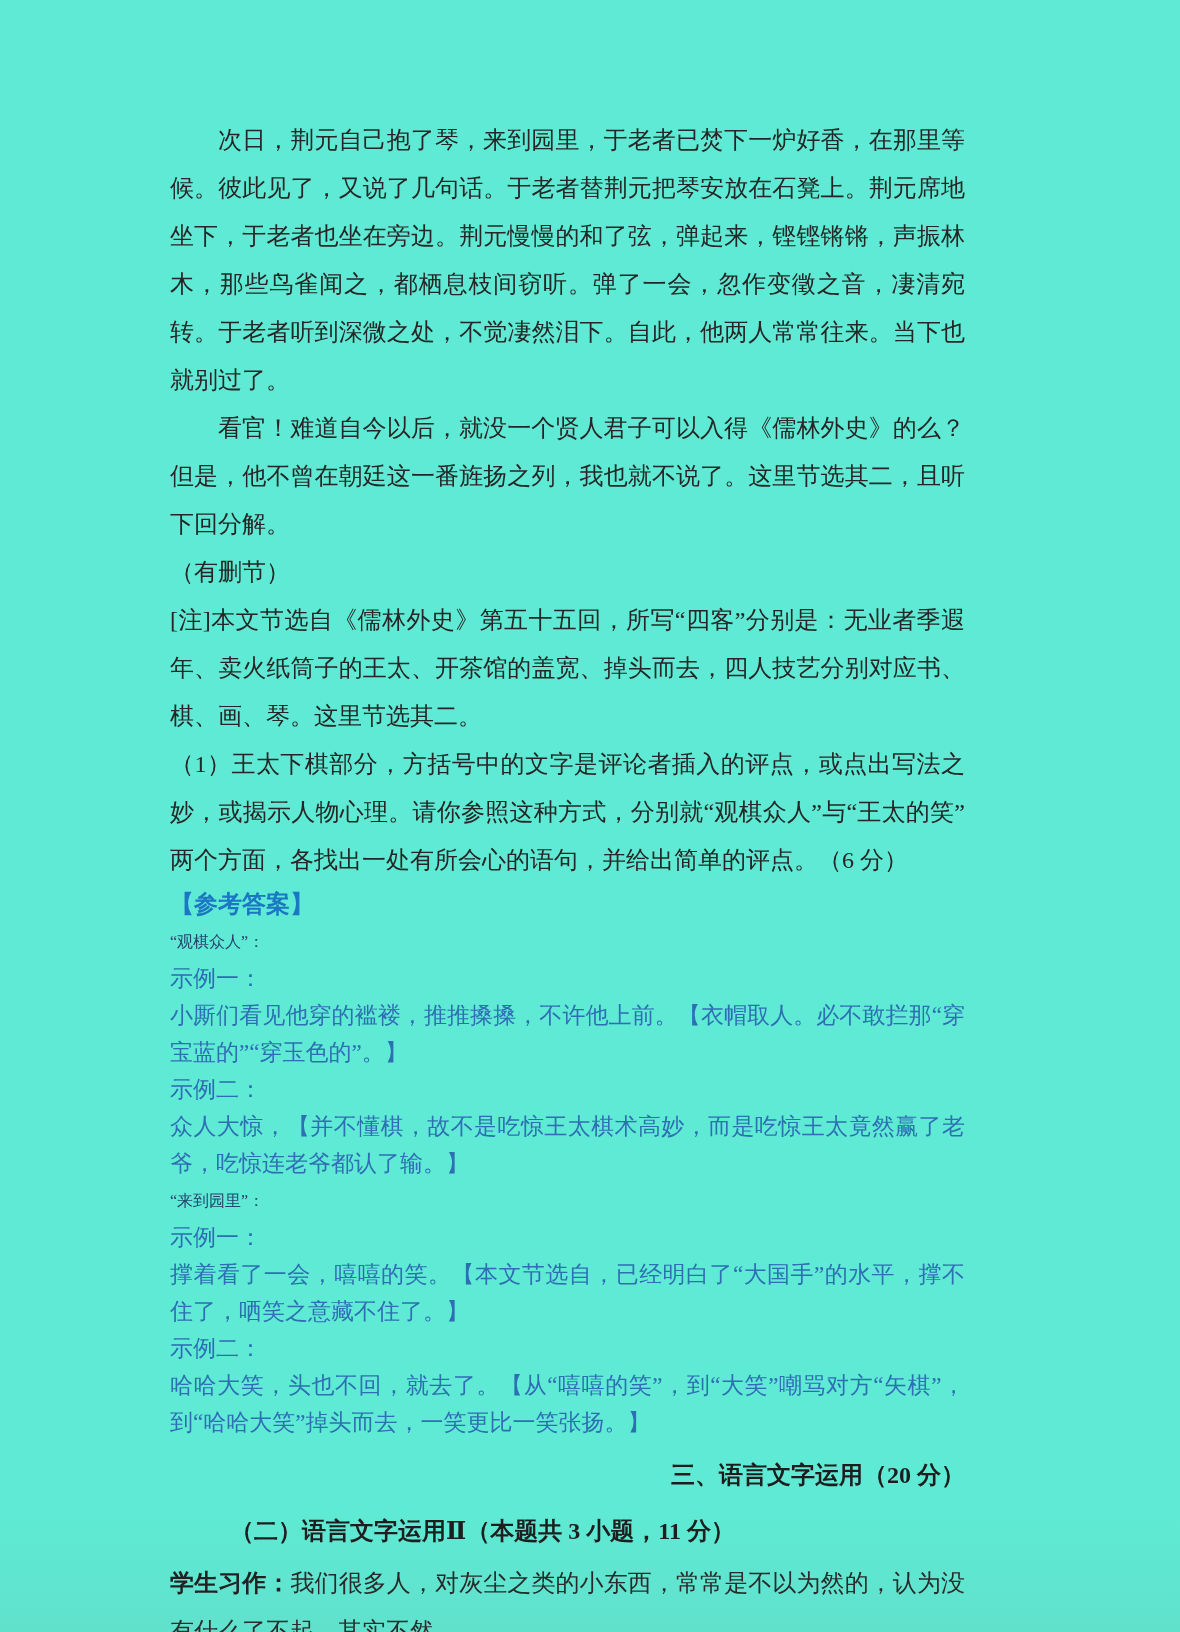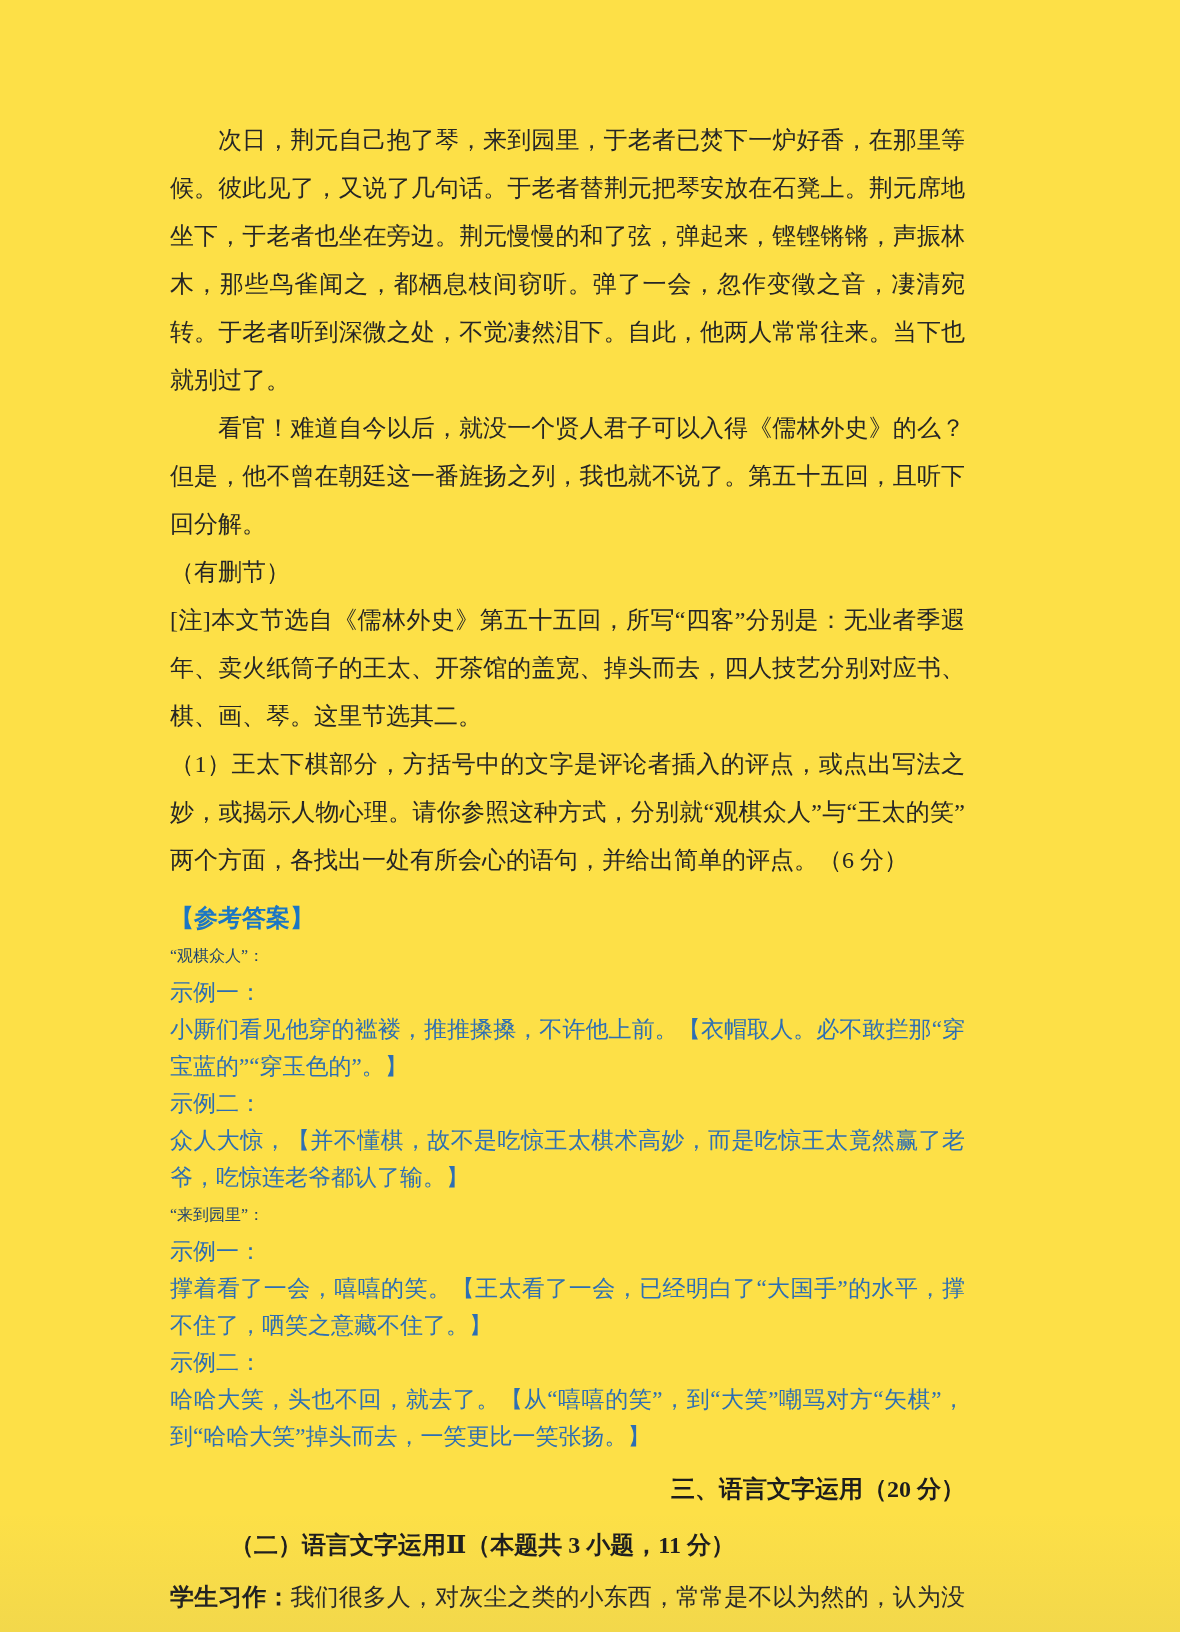--- a/index.html
+++ b/index.html
@@ -5,21 +5,21 @@
   html, body {
     margin: 0;
     padding: 0;
     background: #ffffff;
   }
   .page {
     position: relative;
     width: 1180px;
     height: 1632px;
     margin: 0 auto;
-    background: #fde047;
+    background: #5eead4;
     overflow: hidden;
     font-family: "Liberation Serif", "DejaVu Serif", serif;
     color: #262626;
   }
   
   .page::after {
     content: "";
     position: absolute;
     left: 0; right: 0; bottom: 0;
     height: 120px;
@@ -37,21 +37,21 @@
     font-size: 24px;
     line-height: 48px;
     text-align: justify;
     color: #262626;
   }
   .indent { text-indent: 2em; }
   .answer-block {
     font-size: 23px;
     line-height: 37px;
     text-align: justify;
-    margin-top: 16px;
+    margin-top: 2px;
   }
   .ans-heading {
     color: #1b76c4;
     font-weight: 700;
     font-size: 24px;
   }
   .ans-group-title {
     color: #24466e;
     font-size: 16px;
   }
@@ -85,38 +85,38 @@
   }
 </style>
 </head>
 <body>
 
 <div class="page">
   <div class="content">
 
     <p class="body-para indent">次日，荆元自己抱了琴，来到园里，于老者已焚下一炉好香，在那里等候。彼此见了，又说了几句话。于老者替荆元把琴安放在石凳上。荆元席地坐下，于老者也坐在旁边。荆元慢慢的和了弦，弹起来，铿铿锵锵，声振林木，那些鸟雀闻之，都栖息枝间窃听。弹了一会，忽作变徵之音，凄清宛转。于老者听到深微之处，不觉凄然泪下。自此，他两人常常往来。当下也就别过了。</p>
 
-    <p class="body-para indent">看官！难道自今以后，就没一个贤人君子可以入得《儒林外史》的么？但是，他不曾在朝廷这一番旌扬之列，我也就不说了。第五十五回，且听下回分解。</p>
+    <p class="body-para indent">看官！难道自今以后，就没一个贤人君子可以入得《儒林外史》的么？但是，他不曾在朝廷这一番旌扬之列，我也就不说了。这里节选其二，且听下回分解。</p>
 
     <p class="body-para">（有删节）</p>
 
     <p class="body-para">[注]本文节选自《儒林外史》第五十五回，所写“四客”分别是：无业者季遐年、卖火纸筒子的王太、开茶馆的盖宽、掉头而去，四人技艺分别对应书、棋、画、琴。这里节选其二。</p>
 
     <p class="body-para">（1）王太下棋部分，方括号中的文字是评论者插入的评点，或点出写法之妙，或揭示人物心理。请你参照这种方式，分别就“观棋众人”与“王太的笑”两个方面，各找出一处有所会心的语句，并给出简单的评点。（6 分）</p>
 
     <div class="answer-block">
       <p class="ans-heading">【参考答案】</p>
       <p class="ans-group-title">“观棋众人”：</p>
       <p class="ans-sample-label">示例一：</p>
       <p class="ans-text">小厮们看见他穿的褴褛，推推搡搡，不许他上前。【衣帽取人。必不敢拦那“穿宝蓝的”“穿玉色的”。】</p>
       <p class="ans-sample-label">示例二：</p>
       <p class="ans-text">众人大惊，【并不懂棋，故不是吃惊王太棋术高妙，而是吃惊王太竟然赢了老爷，吃惊连老爷都认了输。】</p>
       <p class="ans-group-title">“来到园里”：</p>
       <p class="ans-sample-label">示例一：</p>
-      <p class="ans-text">撑着看了一会，嘻嘻的笑。【王太看了一会，已经明白了“大国手”的水平，撑不住了，哂笑之意藏不住了。】</p>
+      <p class="ans-text">撑着看了一会，嘻嘻的笑。【本文节选自，已经明白了“大国手”的水平，撑不住了，哂笑之意藏不住了。】</p>
       <p class="ans-sample-label">示例二：</p>
       <p class="ans-text">哈哈大笑，头也不回，就去了。【从“嘻嘻的笑”，到“大笑”嘲骂对方“矢棋”，到“哈哈大笑”掉头而去，一笑更比一笑张扬。】</p>
     </div>
 
     <p class="section-heading">三、语言文字运用（20 分）</p>
 
     <p class="subsection-heading">（二）语言文字运用Ⅱ（本题共 3 小题，11 分）</p>
 
     <p class="body-para"><span class="label-bold">学生习作：</span><span>我们很多人，对灰尘之类的小东西，常常是不以为然的，认为没有什么了不起，其实不然。</span></p>
 

